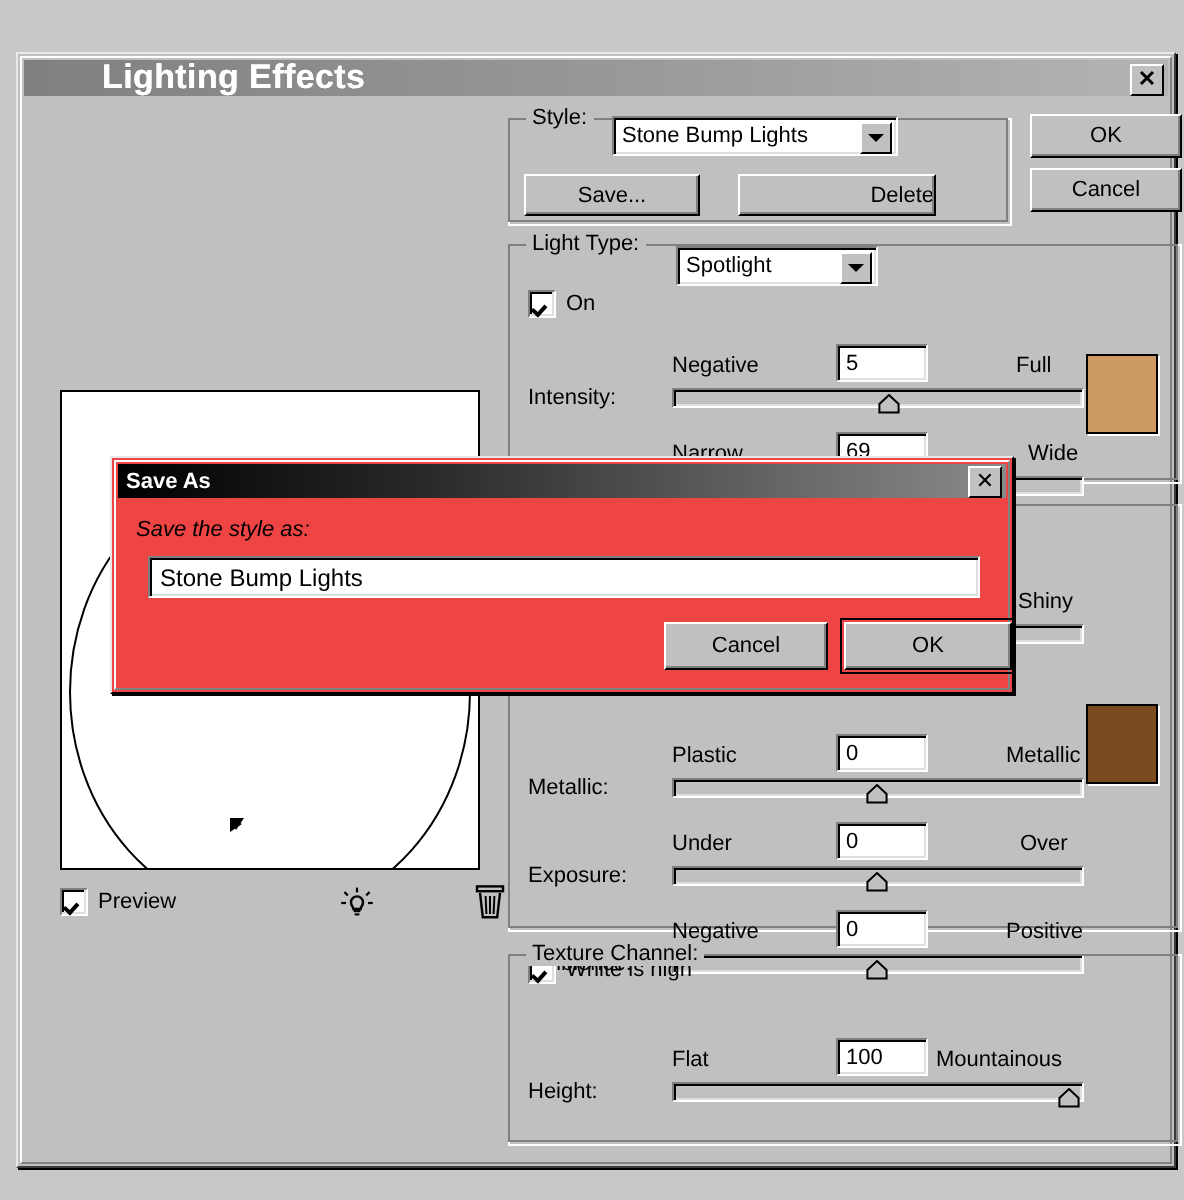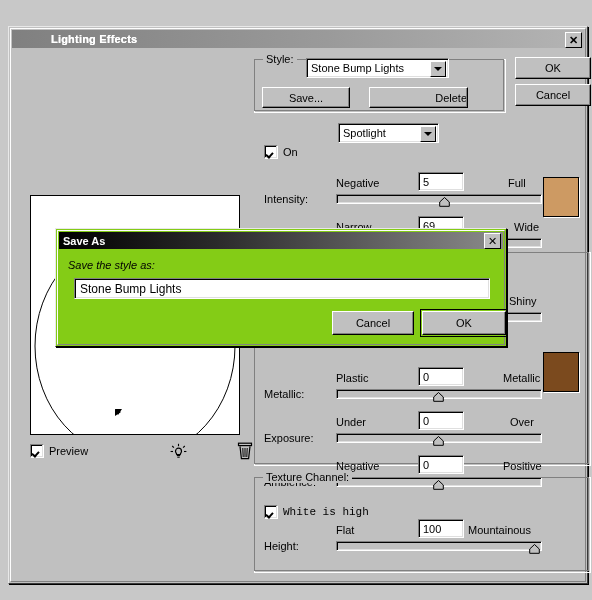--- a/index.html
+++ b/index.html
@@ -25,21 +25,21 @@
     position:absolute;left:1px;top:1px;right:1px;bottom:1px;
     border-top:1px solid #fdfdfd;border-left:1px solid #fdfdfd;
     border-right:1px solid #828282;border-bottom:1px solid #828282;
   }
   .titlebar-main{
     position:absolute;left:3px;top:3px;right:3px;height:18px;
     background:linear-gradient(90deg,#808080 0%,#9a9a9a 55%,#b4b4b4 100%);
     display:flex;align-items:center;
   }
   .titlebar-main .title-text{
-    color:#fff;font-weight:bold;font-size:11px;margin-left:5px;letter-spacing:0.2px;
+    color:#fff;font-weight:bold;font-size:17px;margin-left:5px;letter-spacing:0.2px;
     text-shadow:0 0 0 #fff;
     padding-left:34px;
   }
   .win-close{
     position:absolute;right:2px;top:2px;width:15px;height:14px;
     background:#c0c0c0;
     border-top:1px solid #fff;border-left:1px solid #fff;
     border-right:1px solid #000;border-bottom:1px solid #000;
     display:flex;align-items:center;justify-content:center;
     font-size:10px;font-weight:bold;line-height:1;cursor:default;
@@ -144,21 +144,21 @@
     position:absolute;top:3px;width:11px;height:10px;
   }
   .swatch{
     position:absolute;width:34px;height:38px;border:1px solid #000;
     box-shadow:1px 1px 0 #fff;
   }
 
   
   #saveas-dialog{
     position:absolute;left:55px;top:228px;width:450px;height:117px;
-    background:#84cc16;
+    background:#ef4444;
     border-top:1px solid #e8e8e8;border-left:1px solid #e8e8e8;
     border-right:1px solid #000;border-bottom:1px solid #000;
     box-shadow:1px 1px 0 #000;
     z-index:50;
   }
   #saveas-dialog .inner-bevel2{
     position:absolute;left:1px;top:1px;right:1px;bottom:1px;
     border-top:1px solid #fdfdfd;border-left:1px solid #fdfdfd;
     border-right:1px solid #828282;border-bottom:1px solid #828282;
   }
@@ -261,20 +261,24 @@
   </div>
   <div class="btn" style="left:253px;top:60px;width:86px;height:19px;">
     <span class="bevel"></span>
     <span>Save...</span>
   </div>
   <div class="btn" style="left:360px;top:60px;width:97px;height:19px;justify-content:flex-end;">
     <span class="bevel"></span>
     <span>Delete</span>
   </div>
 
+  <div class="groupbox" style="left:245px;top:95px;width:335px;height:118px;">
+    <div class="gb-frame"></div>
+    <div class="gb-label">Light Type:</div>
+  </div>
   <div class="combo" style="left:329px;top:96px;width:99px;text-align:right;">
     <span class="cval">Spotlight</span>
     <span class="carrow">
         <span class="tri"></span>
       </span>
   </div>
   <div style="position:absolute;left:255px;top:118px;display:flex;align-items:center;">
     <span class="chk checked"></span>
     <span style="margin-left:5px;">On</span>
   </div>
@@ -374,21 +378,21 @@
         </svg>
     </div>
   </div>
 
   <div class="swatch" style="left:534px;top:325px;background:#7b4a1e;"></div>
 
   <div class="groupbox" style="left:245px;top:450px;width:335px;height:94px;">
     <div class="gb-frame"></div>
     <div class="gb-label">Texture Channel:</div>
   </div>
-  <div style="position:absolute;left:255px;top:478px;display:flex;align-items:center;font-family:Liberation Mono, monospace;">
+  <div style="position:absolute;left:255px;top:451px;display:flex;align-items:center;">
     <span class="chk checked"></span>
     <span style="margin-left:5px;">White is high</span>
   </div>
   <span class="field-label" style="left:255px;top:513px;">Height:</span>
   <span class="field-label" style="left:327px;top:497px;">Flat</span>
   <span class="field-label" style="left:459px;top:497px;">Mountainous</span>
   <div class="numbox" style="left:409px;top:492px;width:44px;">
     <span>100</span>
   </div>
   <div class="slider" style="left:327px;top:514px;width:204px;">

